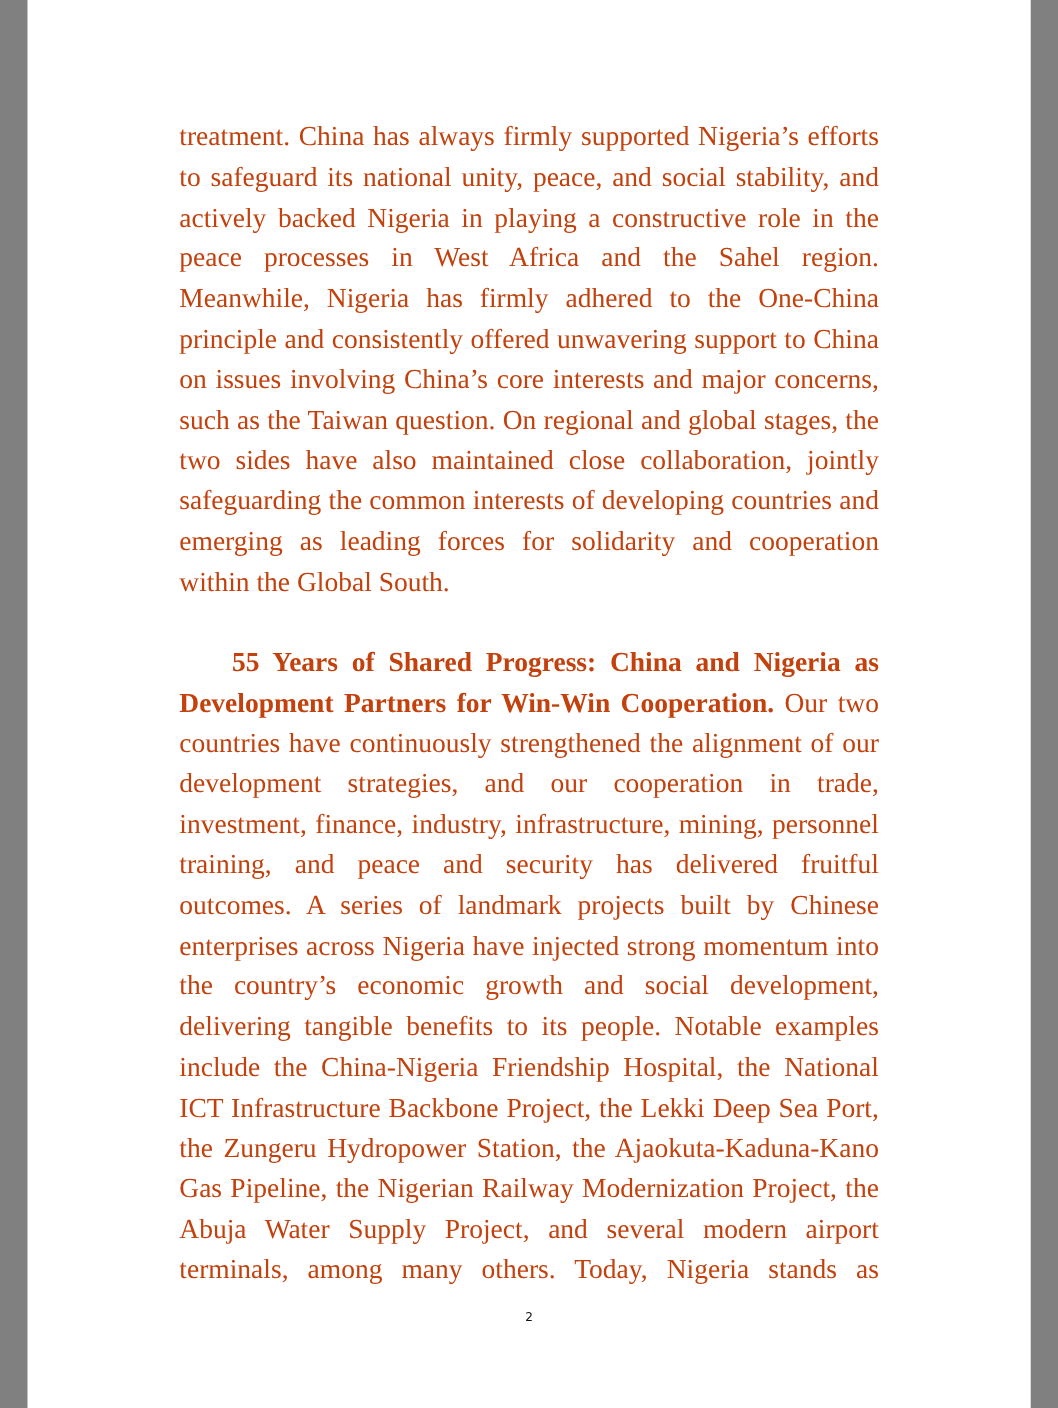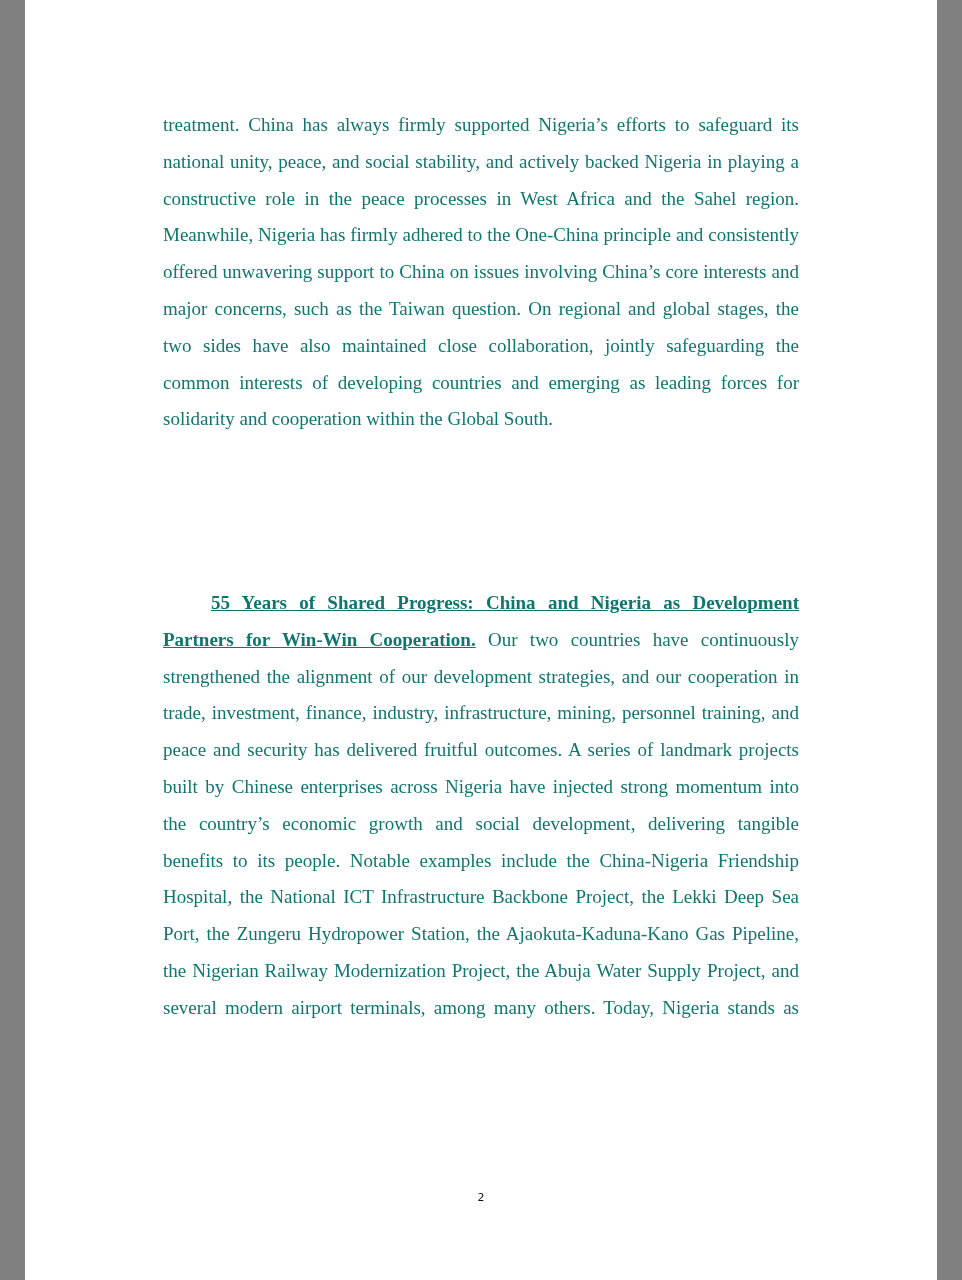--- a/index.html
+++ b/index.html
@@ -19,36 +19,35 @@
       top: 0;
       width: 912px;
       height: 1280px;
       background: #ffffff;
     }
     .text-block {
       position: absolute;
       left: 138px;
       width: 636px;
       font-family: "Liberation Serif", serif;
-      font-size: 19px;
+      font-size: 25px;
       line-height: 36.8px;
-      color: #0f766e;
+      color: #c2410c;
       text-align: justify;
       text-align-last: left;
     }
     .para1 {
       top: 107px;
     }
     .para2 {
       top: 585px;
       text-indent: 48px;
     }
     .heading {
       font-weight: bold;
-      text-decoration: underline;
     }
     .page-number {
       position: absolute;
       top: 1191px;
       left: 0;
       width: 912px;
       text-align: center;
       font-family: "DejaVu Sans", sans-serif;
       font-size: 11px;
       color: #111111;

